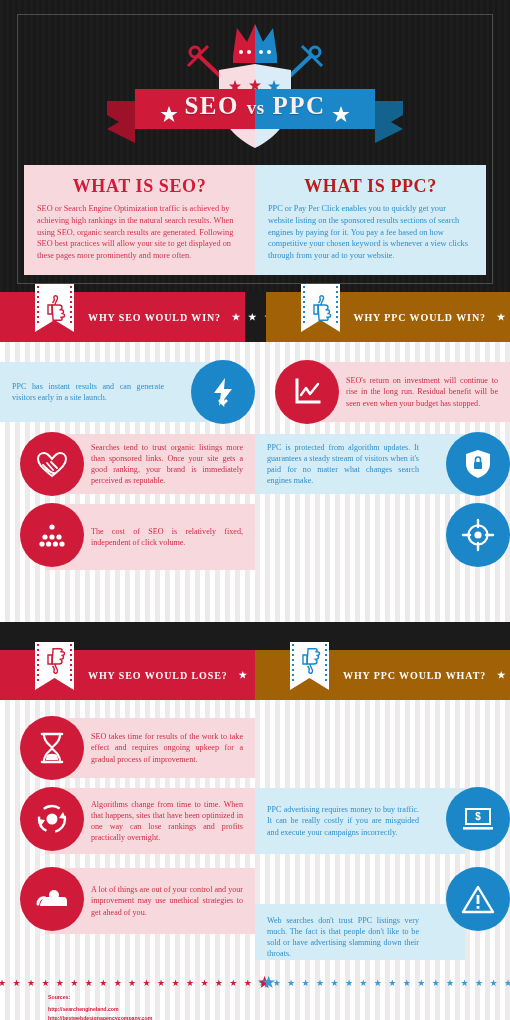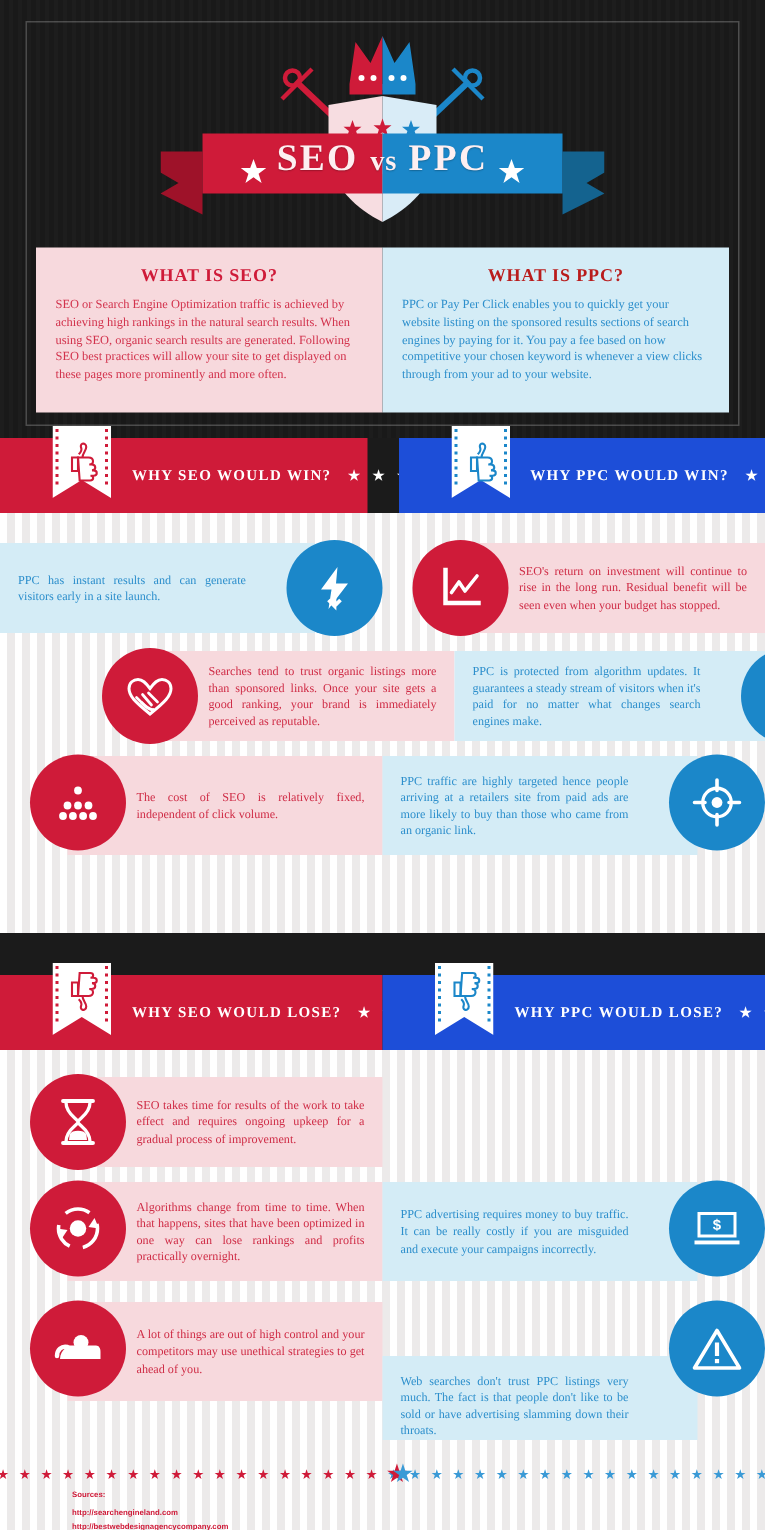--- a/index.html
+++ b/index.html
@@ -41,34 +41,34 @@
 
   
   .whatis {
     position: absolute; left: 24px; top: 165px; width: 462px; height: 110px;
     display: flex;
   }
   .whatis-col { width: 231px; padding: 11px 13px 10px 13px; }
   .whatis-col.seo { background: #f7d9dd; }
   .whatis-col.ppc { background: #d4ecf6; }
   .whatis-title {
-    text-align: center; font-weight: bold; font-size: 12px;
+    text-align: center; font-weight: bold; font-size: 18px;
     letter-spacing: 0.6px; margin-bottom: 6px;
   }
   .whatis-col.seo .whatis-title { color: #cf1b39; }
   .whatis-col.ppc .whatis-title { color: #b91c1c; }
   .whatis-body { font-size: 8.3px; line-height: 1.42; text-align: left; }
   .whatis-col.seo .whatis-body { color: #d2324c; }
   .whatis-col.ppc .whatis-body { color: #2d8fcc; }
 
   
   .banner { position: absolute; left: 0; width: 510px; height: 50px; display: flex; }
   .banner-half { width: 255px; height: 50px; position: relative; }
   .banner-half.red { background: #cf1b39; }
-  .banner-half.blue { background: #1d4ed8; }
+  .banner-half.blue { background: #a16207; }
   .banner-label {
     position: absolute; left: 88px; top: 0; height: 50px;
     display: flex; align-items: center;
     font-size: 10px; font-weight: bold; letter-spacing: 0.9px;
     color: #ffffff; white-space: nowrap;
   }
   .banner-stars { margin-left: 11px; font-size: 9px; letter-spacing: 3px; color: #ffffff; }
   .bookmark {
     position: absolute; left: 35px; top: -8px; width: 39px; height: 58px;
   }
@@ -297,21 +297,21 @@
           <div class="circ seo">
             <svg width="34" height="34" viewBox="0 0 34 34">
               <path d="M7 5 V27 H29" stroke="#fff" stroke-width="3" fill="none" stroke-linecap="square"></path>
               <polyline points="11,20 16,13 20,19 28,9" stroke="#fff" stroke-width="2.4" fill="none" stroke-linejoin="round" stroke-linecap="round"></polyline>
             </svg>
           </div>
         </div>
       </div>
     </div>
 
-    <div class="row" style="top:14px;margin-left:48px;">
+    <div class="row" style="top:14px;">
       <div class="row-inner">
         <div class="half">
           <div class="pill seo">
             <span class="pill-text">Searches tend to trust organic listings more than sponsored links. Once your site gets a good ranking, your brand is immediately perceived as reputable.</span>
           </div>
           <div class="circ seo">
             <svg width="36" height="36" viewBox="0 0 36 36">
               <path d="M18 30 C8 22 4 18 4 13 C4 9 7 7 10 7 C13 7 15 9 18 13 C21 9 23 7 26 7 C29 7 32 9 32 13 C32 18 28 22 18 30 Z" fill="none" stroke="#fff" stroke-width="2"></path>
               <path d="M9 19 L15 25 M13 17 L19 24 M17 16 L23 22" stroke="#fff" stroke-width="1.8" stroke-linecap="round"></path>
               <path d="M12 22 C15 25 18 28 21 27" stroke="#fff" stroke-width="2" fill="none"></path>
@@ -346,23 +346,20 @@
                 <circle cx="17" cy="19" r="2.6" fill="#fff"></circle>
                 <circle cx="24" cy="19" r="2.6" fill="#fff"></circle>
               <circle cx="7" cy="26" r="2.6" fill="#fff"></circle>
                 <circle cx="13.6" cy="26" r="2.6" fill="#fff"></circle>
               <circle cx="20.4" cy="26" r="2.6" fill="#fff"></circle>
                 <circle cx="27" cy="26" r="2.6" fill="#fff"></circle>
             </svg>
           </div>
         </div>
         <div class="half" style="height:80px;">
-          <div class="pill ppc" style="height:66px; top:4px;">
-            <span class="pill-text">PPC traffic are highly targeted hence people arriving at a retailers site from paid ads are more likely to buy than those who came from an organic link.</span>
-          </div>
           <div class="circ ppc" style="top:3px;">
             <svg width="36" height="36" viewBox="0 0 36 36">
               <circle cx="18" cy="18" r="9.5" fill="none" stroke="#fff" stroke-width="2.2"></circle>
               <circle cx="18" cy="18" r="3.6" fill="#fff"></circle>
               <path d="M18 3 V10 M18 26 V33 M3 18 H10 M26 18 H33" stroke="#fff" stroke-width="2.4" stroke-linecap="round"></path>
             </svg>
           </div>
         </div>
       </div>
     </div>
@@ -426,21 +423,21 @@
               <rect x="35" y="37" width="2" height="2"></rect>
           </g>
           <g stroke="#1b87c9" stroke-width="1.4" fill="none">
             <path d="M13 13 v9 h4 v-9 z"></path>
             <path d="M17 22 h7 c2 0 3 -1 3 -2.5 0 -1.5 -1 -2.2 -2.5 -2.2 h1.5 c1.6 0 2.5 -0.8 2.5 -2 0 -1.2 -0.9 -1.9 -2.2 -1.9 h1 c1.4 0 2.2 -0.7 2.2 -1.8 0 -1.1 -0.8 -1.8 -2.2 -1.8 h-2 c1 0 1.8 -0.6 1.8 -1.5 0 -1 -0.8 -1.6 -2 -1.6 h-7 z"></path>
             <path d="M20 22 c0 3 2.5 4.5 2.5 7 0 1.6 -1.3 2.6 -2.6 2.1 -1.1 -0.4 -1.2 -1.6 -0.8 -2.6 0.7 -1.8 -0.6 -3.4 -1.6 -4.4"></path>
           </g>
         </svg>
       </div>
       <div class="banner-label">
-        <span>WHY PPC WOULD LOSE?</span>
+        <span>WHY PPC WOULD WHAT?</span>
         <span class="banner-stars">★ ★ ★</span>
       </div>
     </div>
   </div>
 
   <div class="striped" style="top:700px; height:260px;">
 
     <div class="row" style="top:12px;">
       <div class="row-inner">
         <div class="half">
@@ -486,21 +483,21 @@
             </svg>
           </div>
         </div>
       </div>
     </div>
 
     <div class="row" style="top:12px; height:80px;">
       <div class="row-inner" style="height:80px;">
         <div class="half" style="height:80px;">
           <div class="pill seo" style="height:66px; top:4px;">
-            <span class="pill-text">A lot of things are out of high control and your competitors may use unethical strategies to get ahead of you.</span>
+            <span class="pill-text">A lot of things are out of your control and your improvement may use unethical strategies to get ahead of you.</span>
           </div>
           <div class="circ seo" style="top:3px;">
             <svg width="36" height="30" viewBox="0 0 36 30">
               <circle cx="20" cy="11" r="5" fill="#fff"></circle>
               <path d="M6 22 C6 16 12 13 12 13 L30 13 C32 13 33 15 33 17 V22 Z" fill="#fff"></path>
               <path d="M4 20 C4 16 7 13 11 14" stroke="#fff" stroke-width="3" fill="none" stroke-linecap="round"></path>
             </svg>
           </div>
         </div>
         <div class="half" style="height:80px;">

